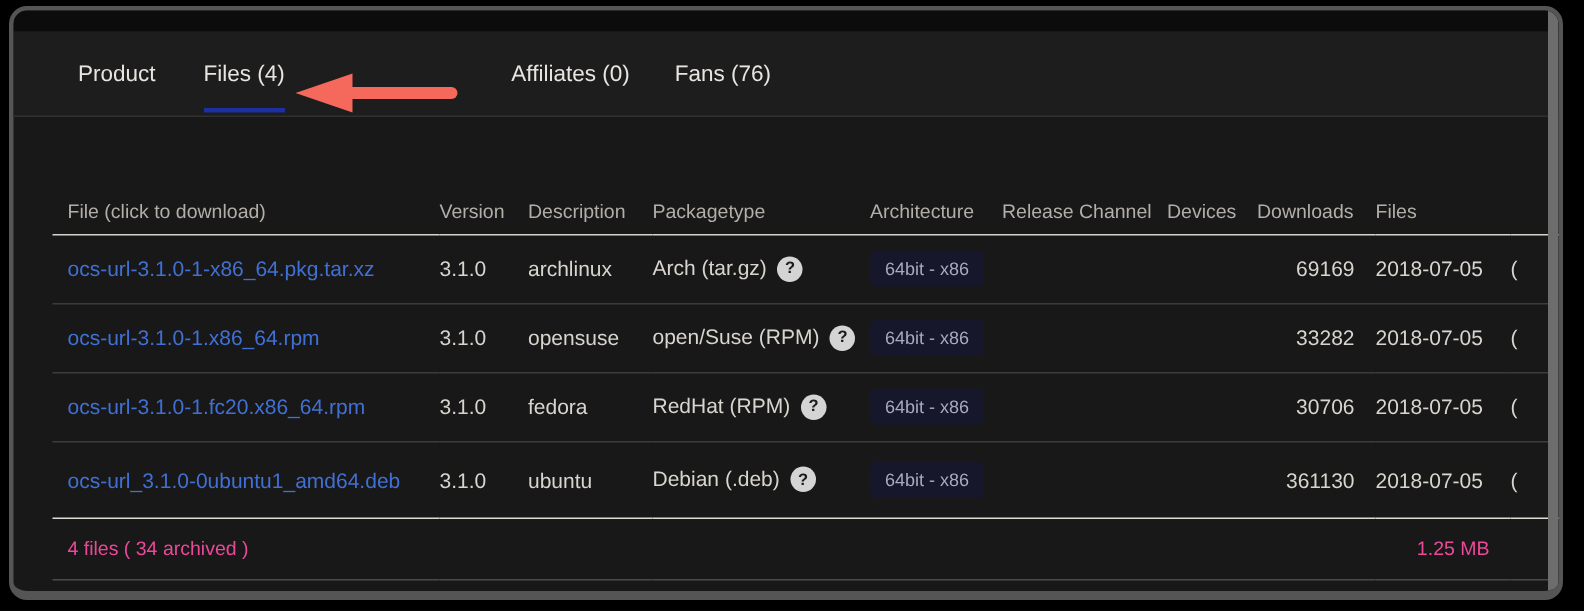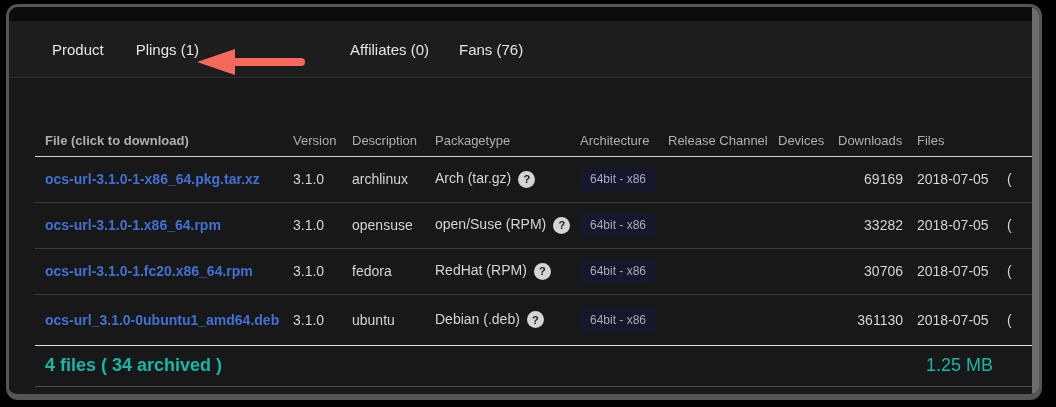--- a/index.html
+++ b/index.html
@@ -42,49 +42,49 @@
   table{
     margin:47px 0 0 26px; width:1050px; border-collapse:collapse;
     table-layout:fixed; color:#d8d4ce; font-size:14px;
   }
   th{
     color:#b2aea8; font-weight:normal; font-size:13px; text-align:left;
     height:31px; border-bottom:1px solid #d6d3cd; vertical-align:middle;
   }
   tbody td{height:46px; vertical-align:middle; border-bottom:1px solid #3c3c3c;}
   tbody tr:last-child td{height:51px; border-bottom:none;}
-  .col-file{padding-left:10px;font-weight:bold;}
+  .col-file{padding-left:10px;}
   td.col-file a{color:var(--link); text-decoration:none;}
   td.col-downloads{text-align:right; padding-right:14px;margin-top:41px;}
   .badge{
     display:inline-block; background:var(--badge-bg); color:var(--badge-text);
     font-size:12px; padding:5px 10px; border-radius:4px;
   }
   .help-icon{
     display:inline-flex; align-items:center; justify-content:center;
     width:17px; height:17px; border-radius:50%; background:#d4d4d4;
     color:#1b1b1b; font-size:11px; font-weight:bold; margin-left:7px;
     vertical-align:middle; cursor:pointer;
   }
   tfoot td{
     height:41px; border-top:1px solid #e0ddd7; border-bottom:1px solid #4a4a4a;
-    vertical-align:middle; color:#14b8a6; font-size:18px;
+    vertical-align:middle; color:#ec4899; font-size:13px;
   }
   tfoot td.total{text-align:right; padding-right:14px;}
 </style>
 </head>
 <body>
 
 <div class="window">
   <div class="topband"></div>
 
   <div class="tabbar">
 
     <div class="tab">Product</div>
-      <div class="tab">Plings (1)</div>
+      <div class="tab active">Files (4)</div>
       <div class="tab">Affiliates (0)</div>
       <div class="tab">Fans (76)</div>
       <svg class="annotation-arrow" viewBox="0 0 112 30">
       <polygon points="0,15 38,2 38,28"></polygon>
       <rect x="30" y="11" width="78" height="8" rx="4"></rect>
     </svg>
   </div>
 
   <div class="content">
     <table>

